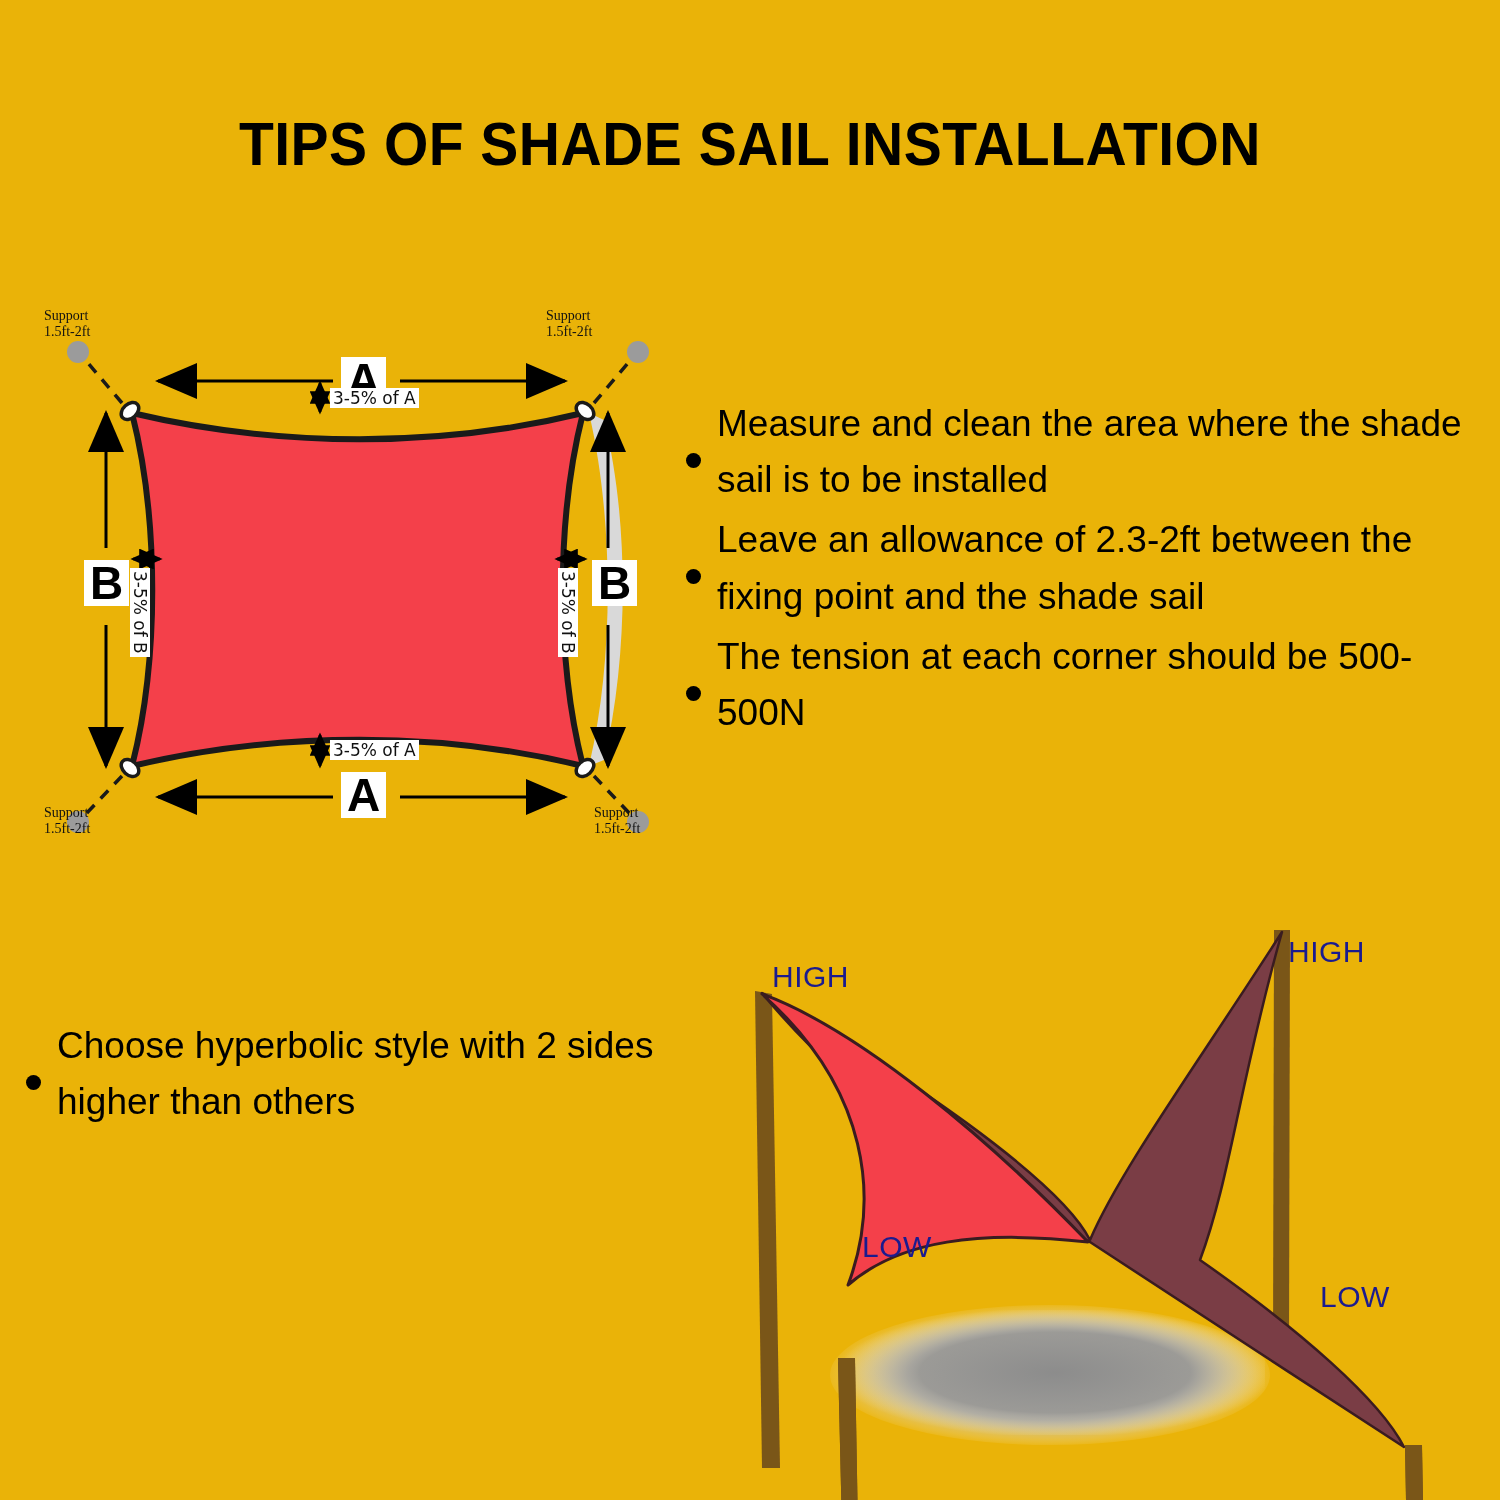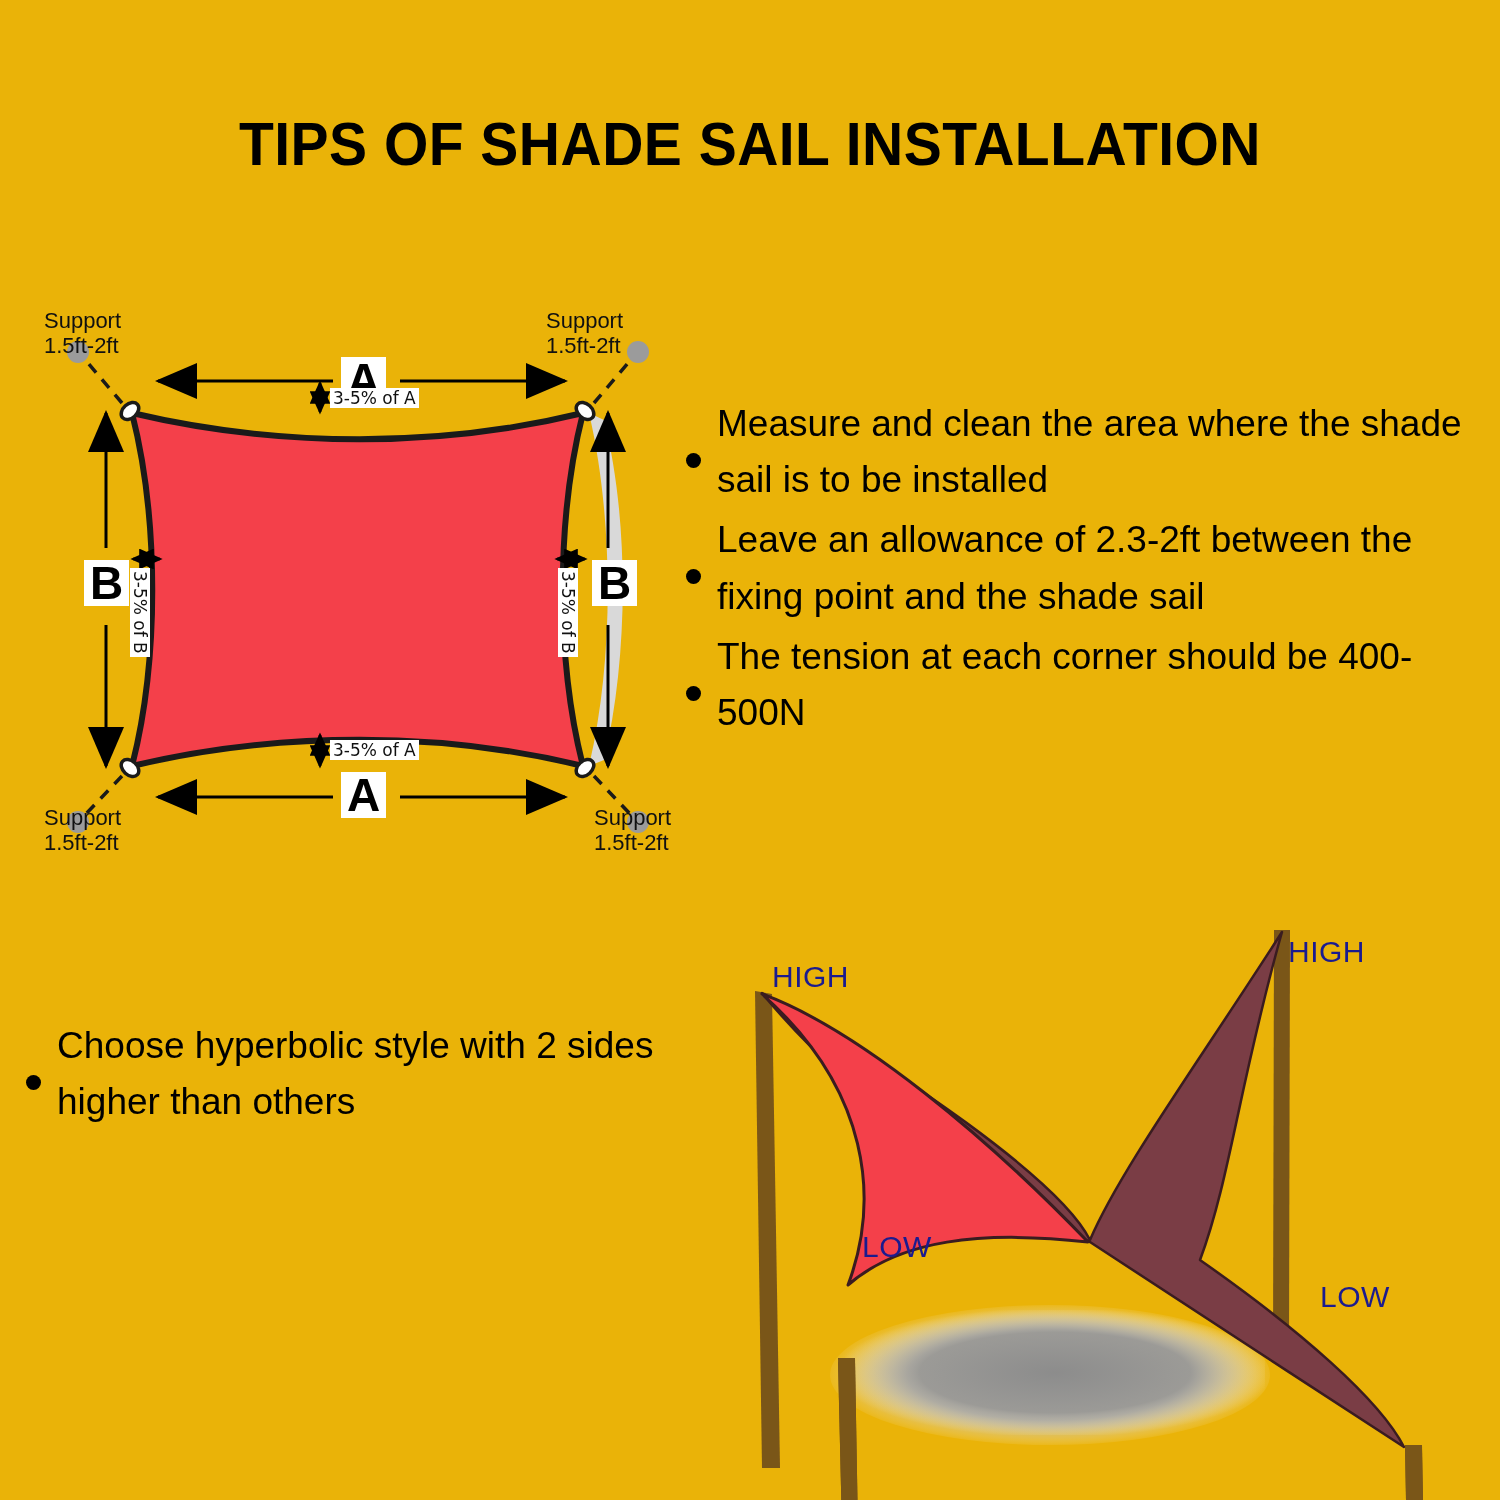--- a/index.html
+++ b/index.html
@@ -39,22 +39,22 @@
     left: 0;
     top: 0;
     width: 1500px;
     height: 1500px;
     pointer-events: none;
   }
 
   
   .diag-label {
     position: absolute;
-    font-family: Liberation Sans, sans-serif;
-    font-size: 22px;
+    font-family: Liberation Serif, serif;
+    font-size: 14px;
     line-height: 1.15;
     color: #111111;
     white-space: nowrap;
   }
   .dim-letter {
     position: absolute;
     font-family: "Liberation Sans", "DejaVu Sans", sans-serif;
     font-weight: bold;
     font-size: 46px;
     color: #000000;
@@ -235,21 +235,21 @@
     <div class="bullet-row">
       <div class="bullet-dot"></div>
       <div class="bullet-text">Measure and clean the area where the shade sail is to be installed</div>
     </div>
     <div class="bullet-row">
       <div class="bullet-dot"></div>
       <div class="bullet-text">Leave an allowance of 2.3-2ft between the fixing point and the shade sail</div>
     </div>
     <div class="bullet-row">
       <div class="bullet-dot"></div>
-      <div class="bullet-text">The tension at each corner should be 400-500N</div>
+      <div class="bullet-text">The tension at each corner should be 500-500N</div>
     </div>
   </div>
 
   <div class="bullets" id="bullets-left">
     <div class="bullet-row">
       <div class="bullet-dot"></div>
       <div class="bullet-text">Choose hyperbolic style with 2 sides higher than others</div>
     </div>
   </div>
 

